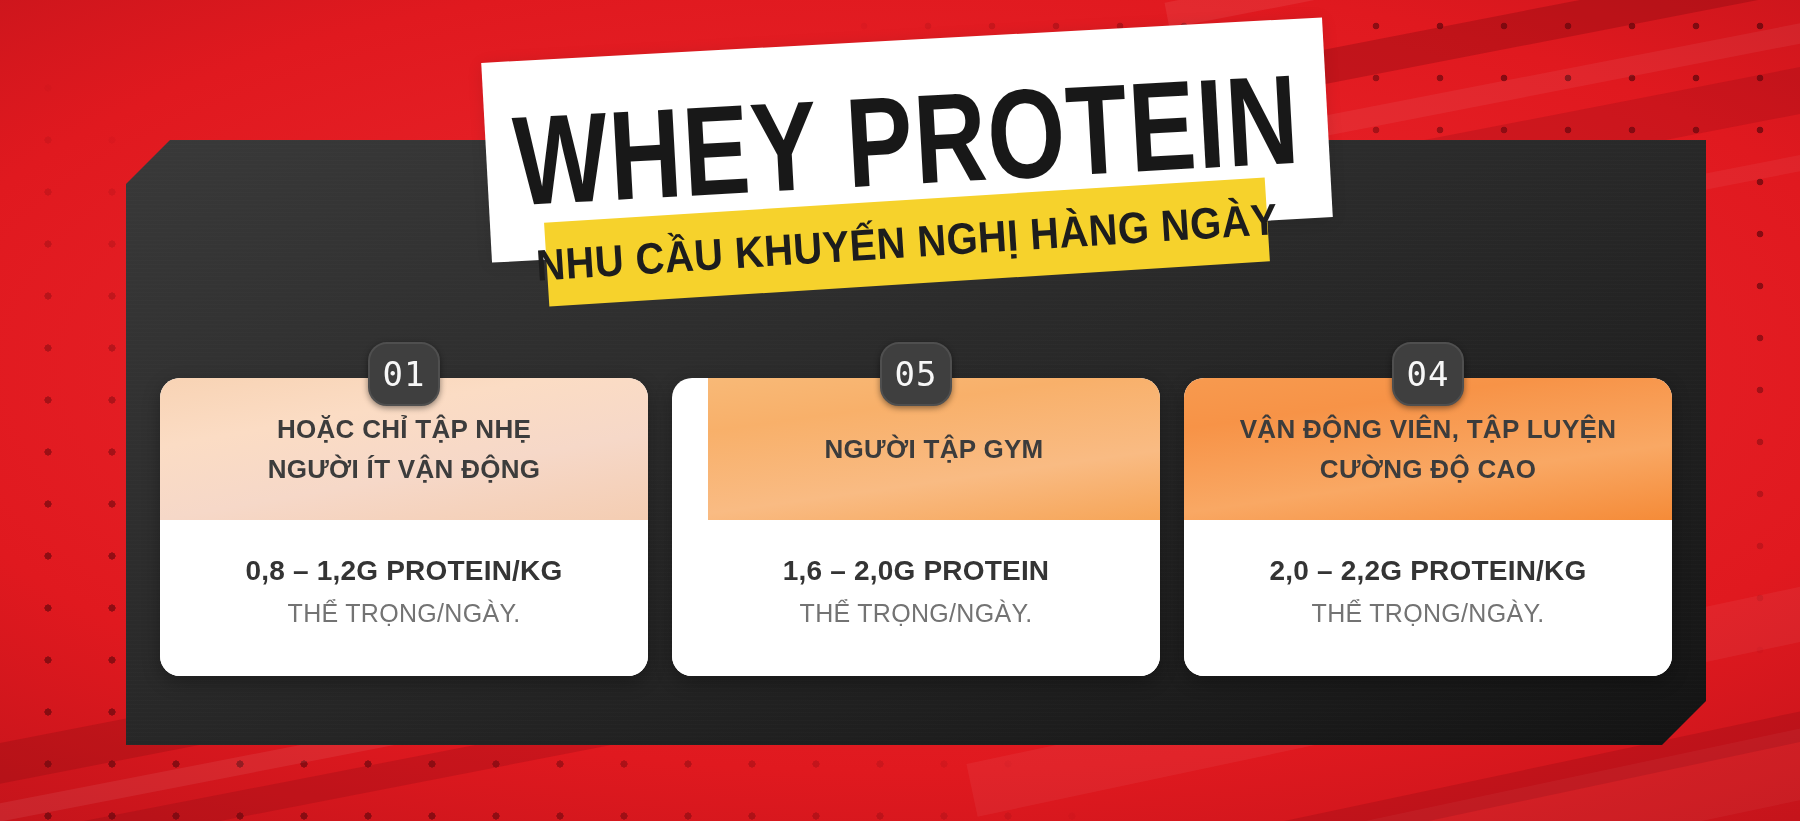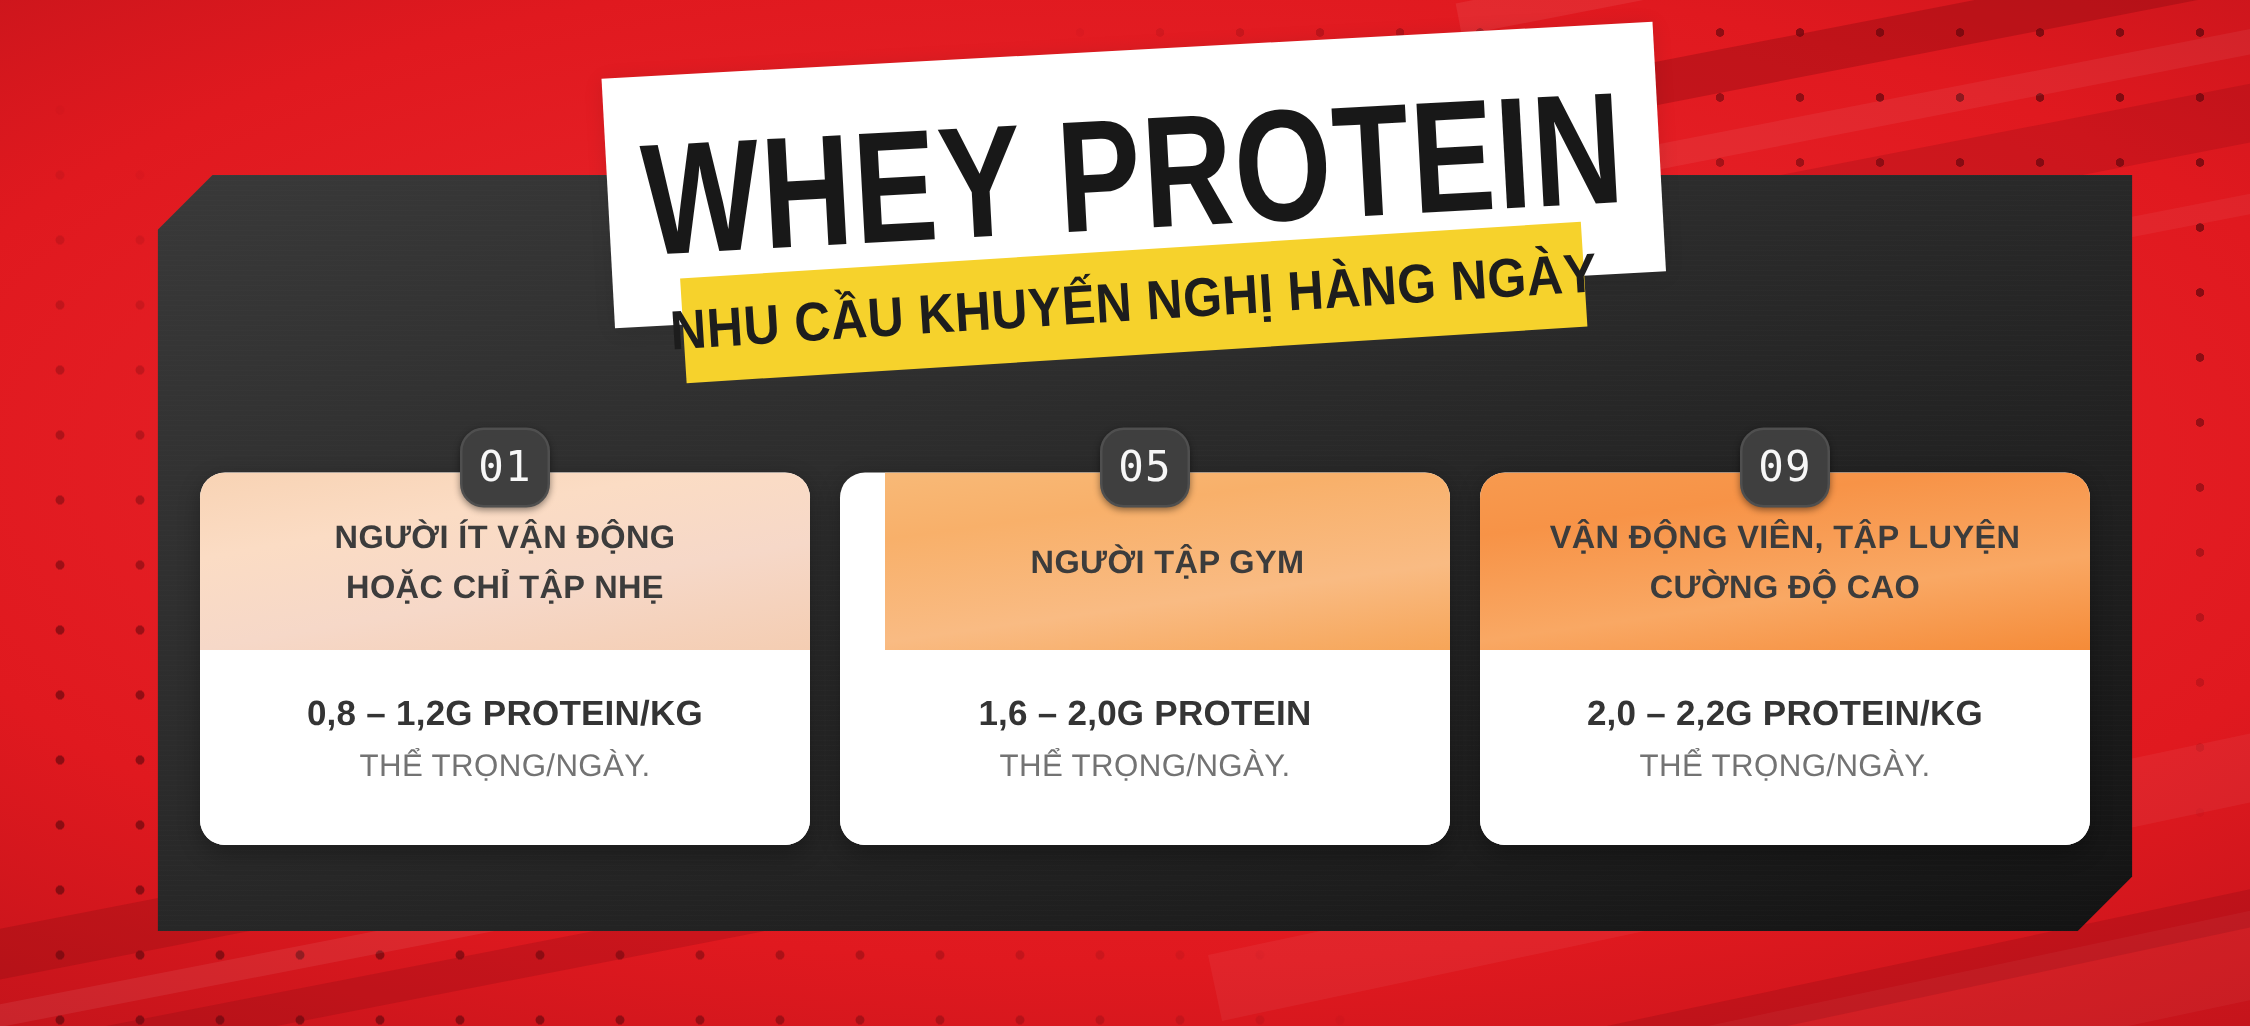--- a/index.html
+++ b/index.html
@@ -243,22 +243,22 @@
   </div>
 
   <div id="cards">
 
     <div class="card-wrap">
       <div class="badge">
         <span class="badge-num">01</span>
       </div>
       <div class="card">
         <div class="card-head head-1">
+          <div class="card-head-line">HOẶC CHỈ TẬP NHẸ</div>
           <div class="card-head-line">NGƯỜI ÍT VẬN ĐỘNG</div>
-          <div class="card-head-line">HOẶC CHỈ TẬP NHẸ</div>
         </div>
         <div class="card-body">
           <div class="card-value">0,8 – 1,2G PROTEIN/KG</div>
           <div class="card-sub">THỂ TRỌNG/NGÀY.</div>
         </div>
       </div>
     </div>
 
     <div class="card-wrap">
       <div class="badge">
@@ -270,21 +270,21 @@
         </div>
         <div class="card-body">
           <div class="card-value">1,6 – 2,0G PROTEIN</div>
           <div class="card-sub">THỂ TRỌNG/NGÀY.</div>
         </div>
       </div>
     </div>
 
     <div class="card-wrap">
       <div class="badge">
-        <span class="badge-num">09</span>
+        <span class="badge-num">04</span>
       </div>
       <div class="card">
         <div class="card-head head-3">
           <div class="card-head-line">VẬN ĐỘNG VIÊN, TẬP LUYỆN</div>
           <div class="card-head-line">CƯỜNG ĐỘ CAO</div>
         </div>
         <div class="card-body">
           <div class="card-value">2,0 – 2,2G PROTEIN/KG</div>
           <div class="card-sub">THỂ TRỌNG/NGÀY.</div>
         </div>

